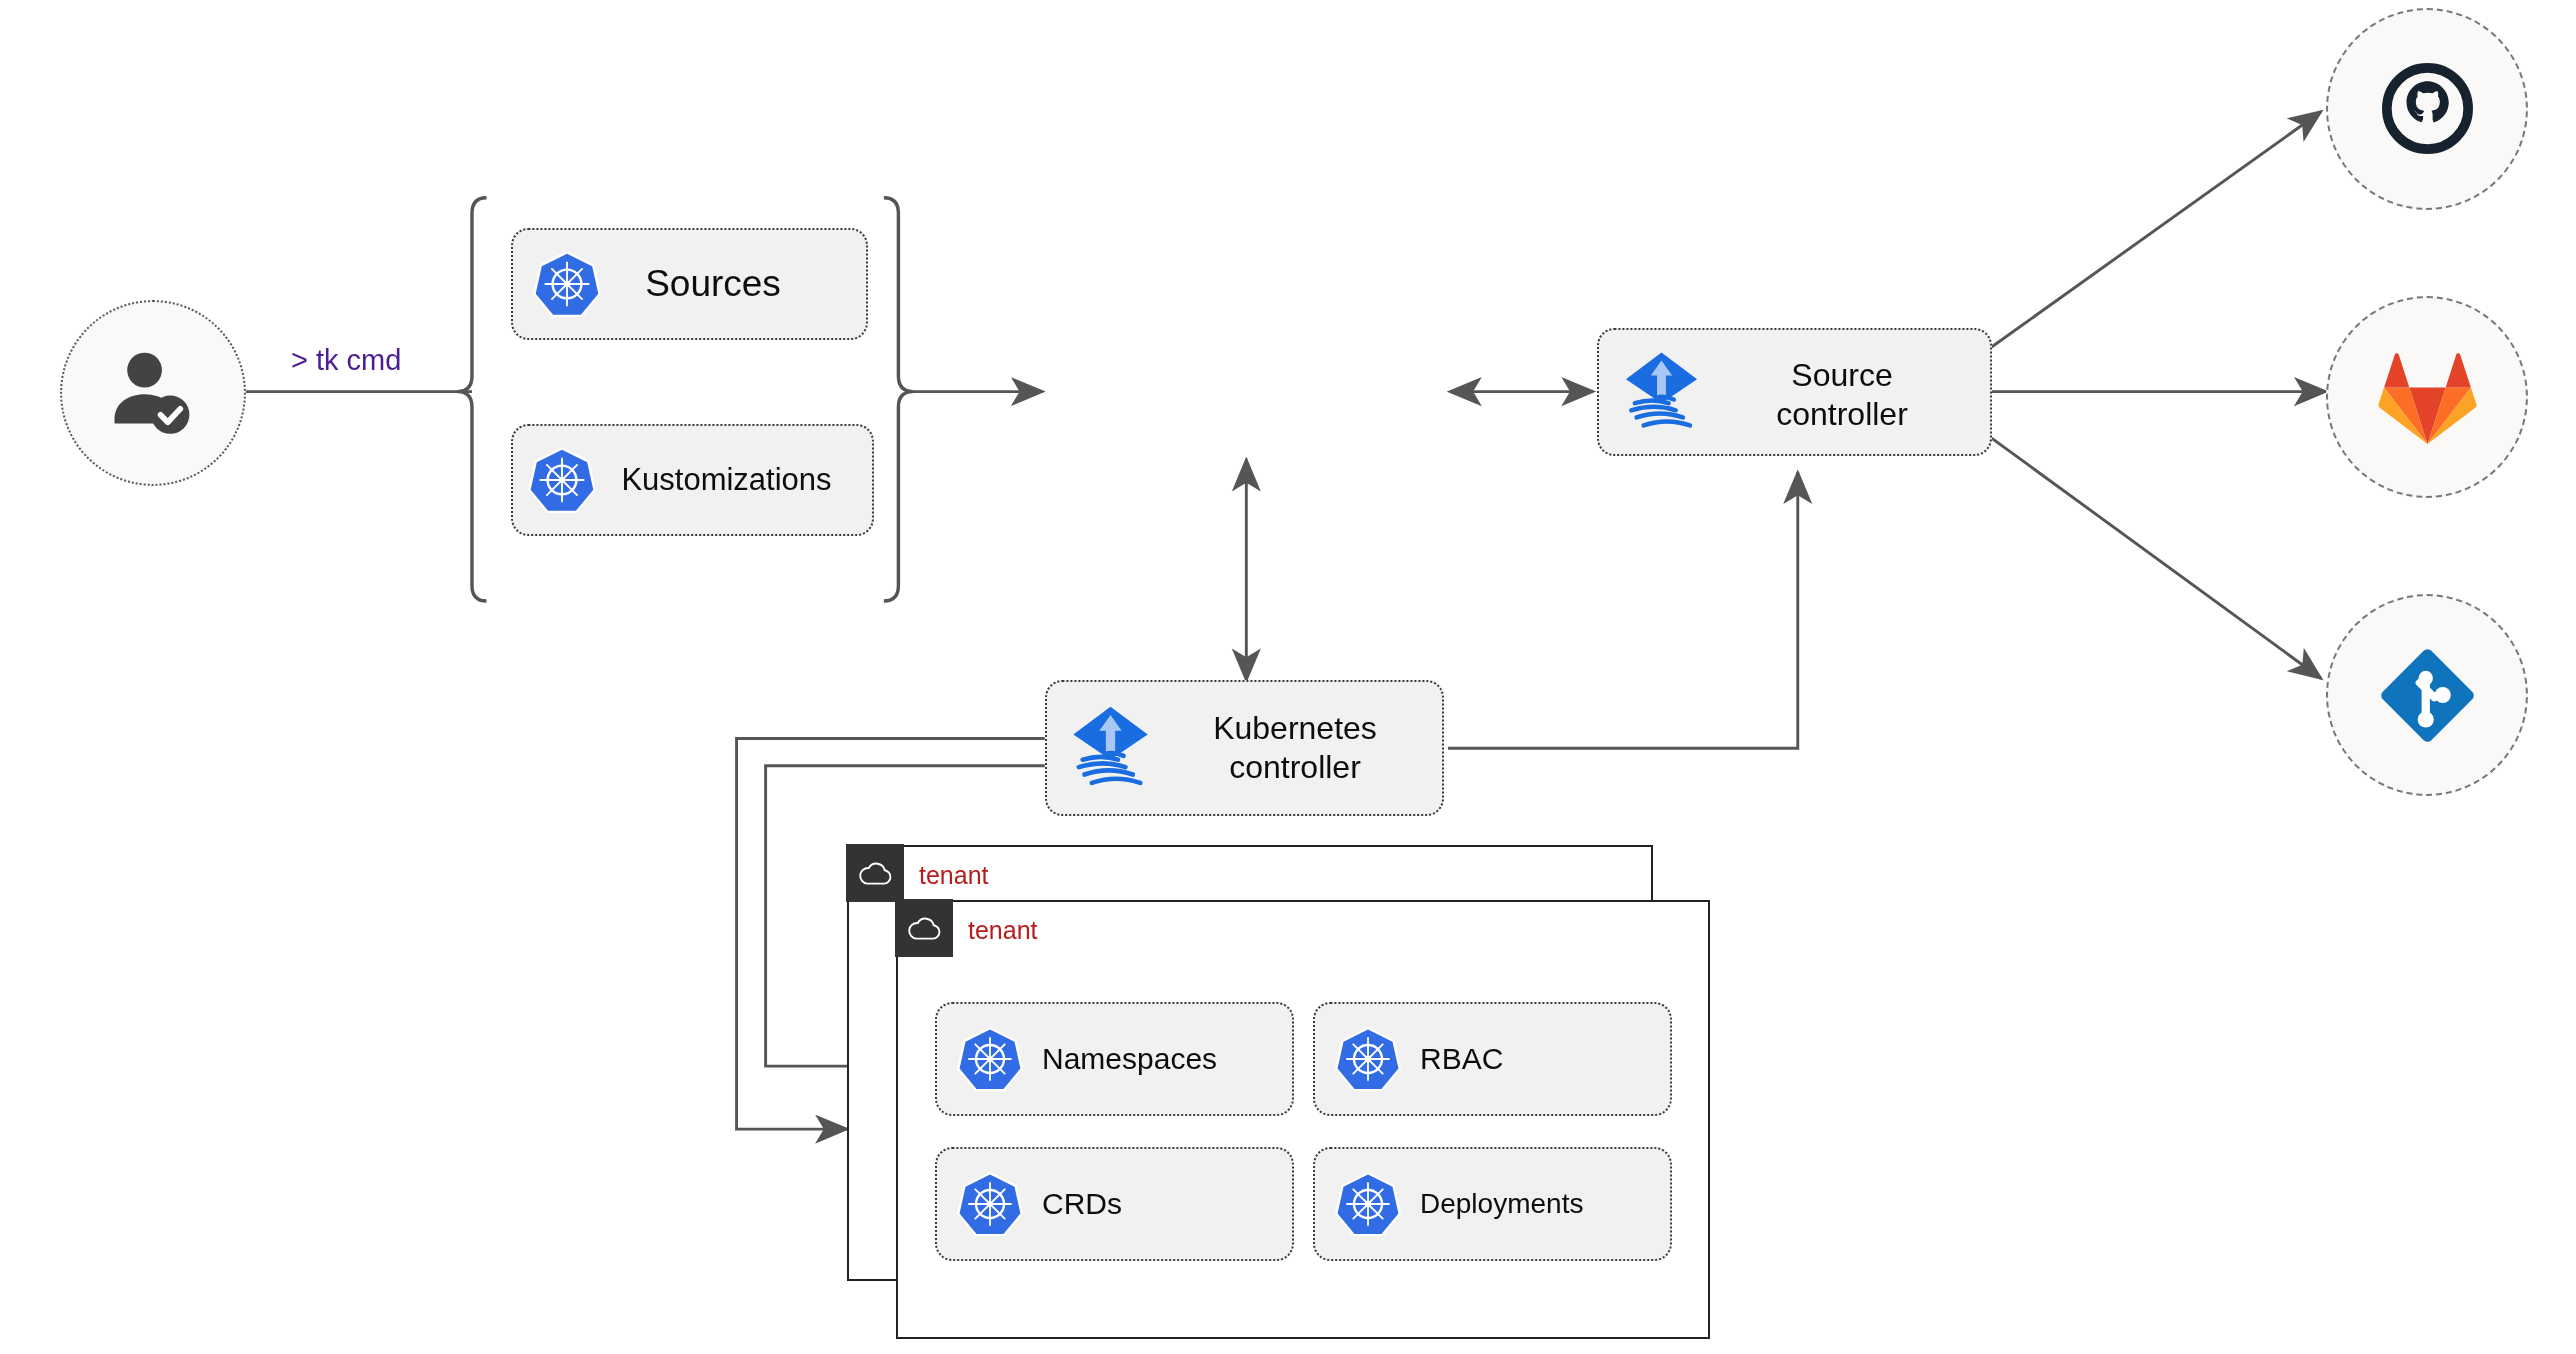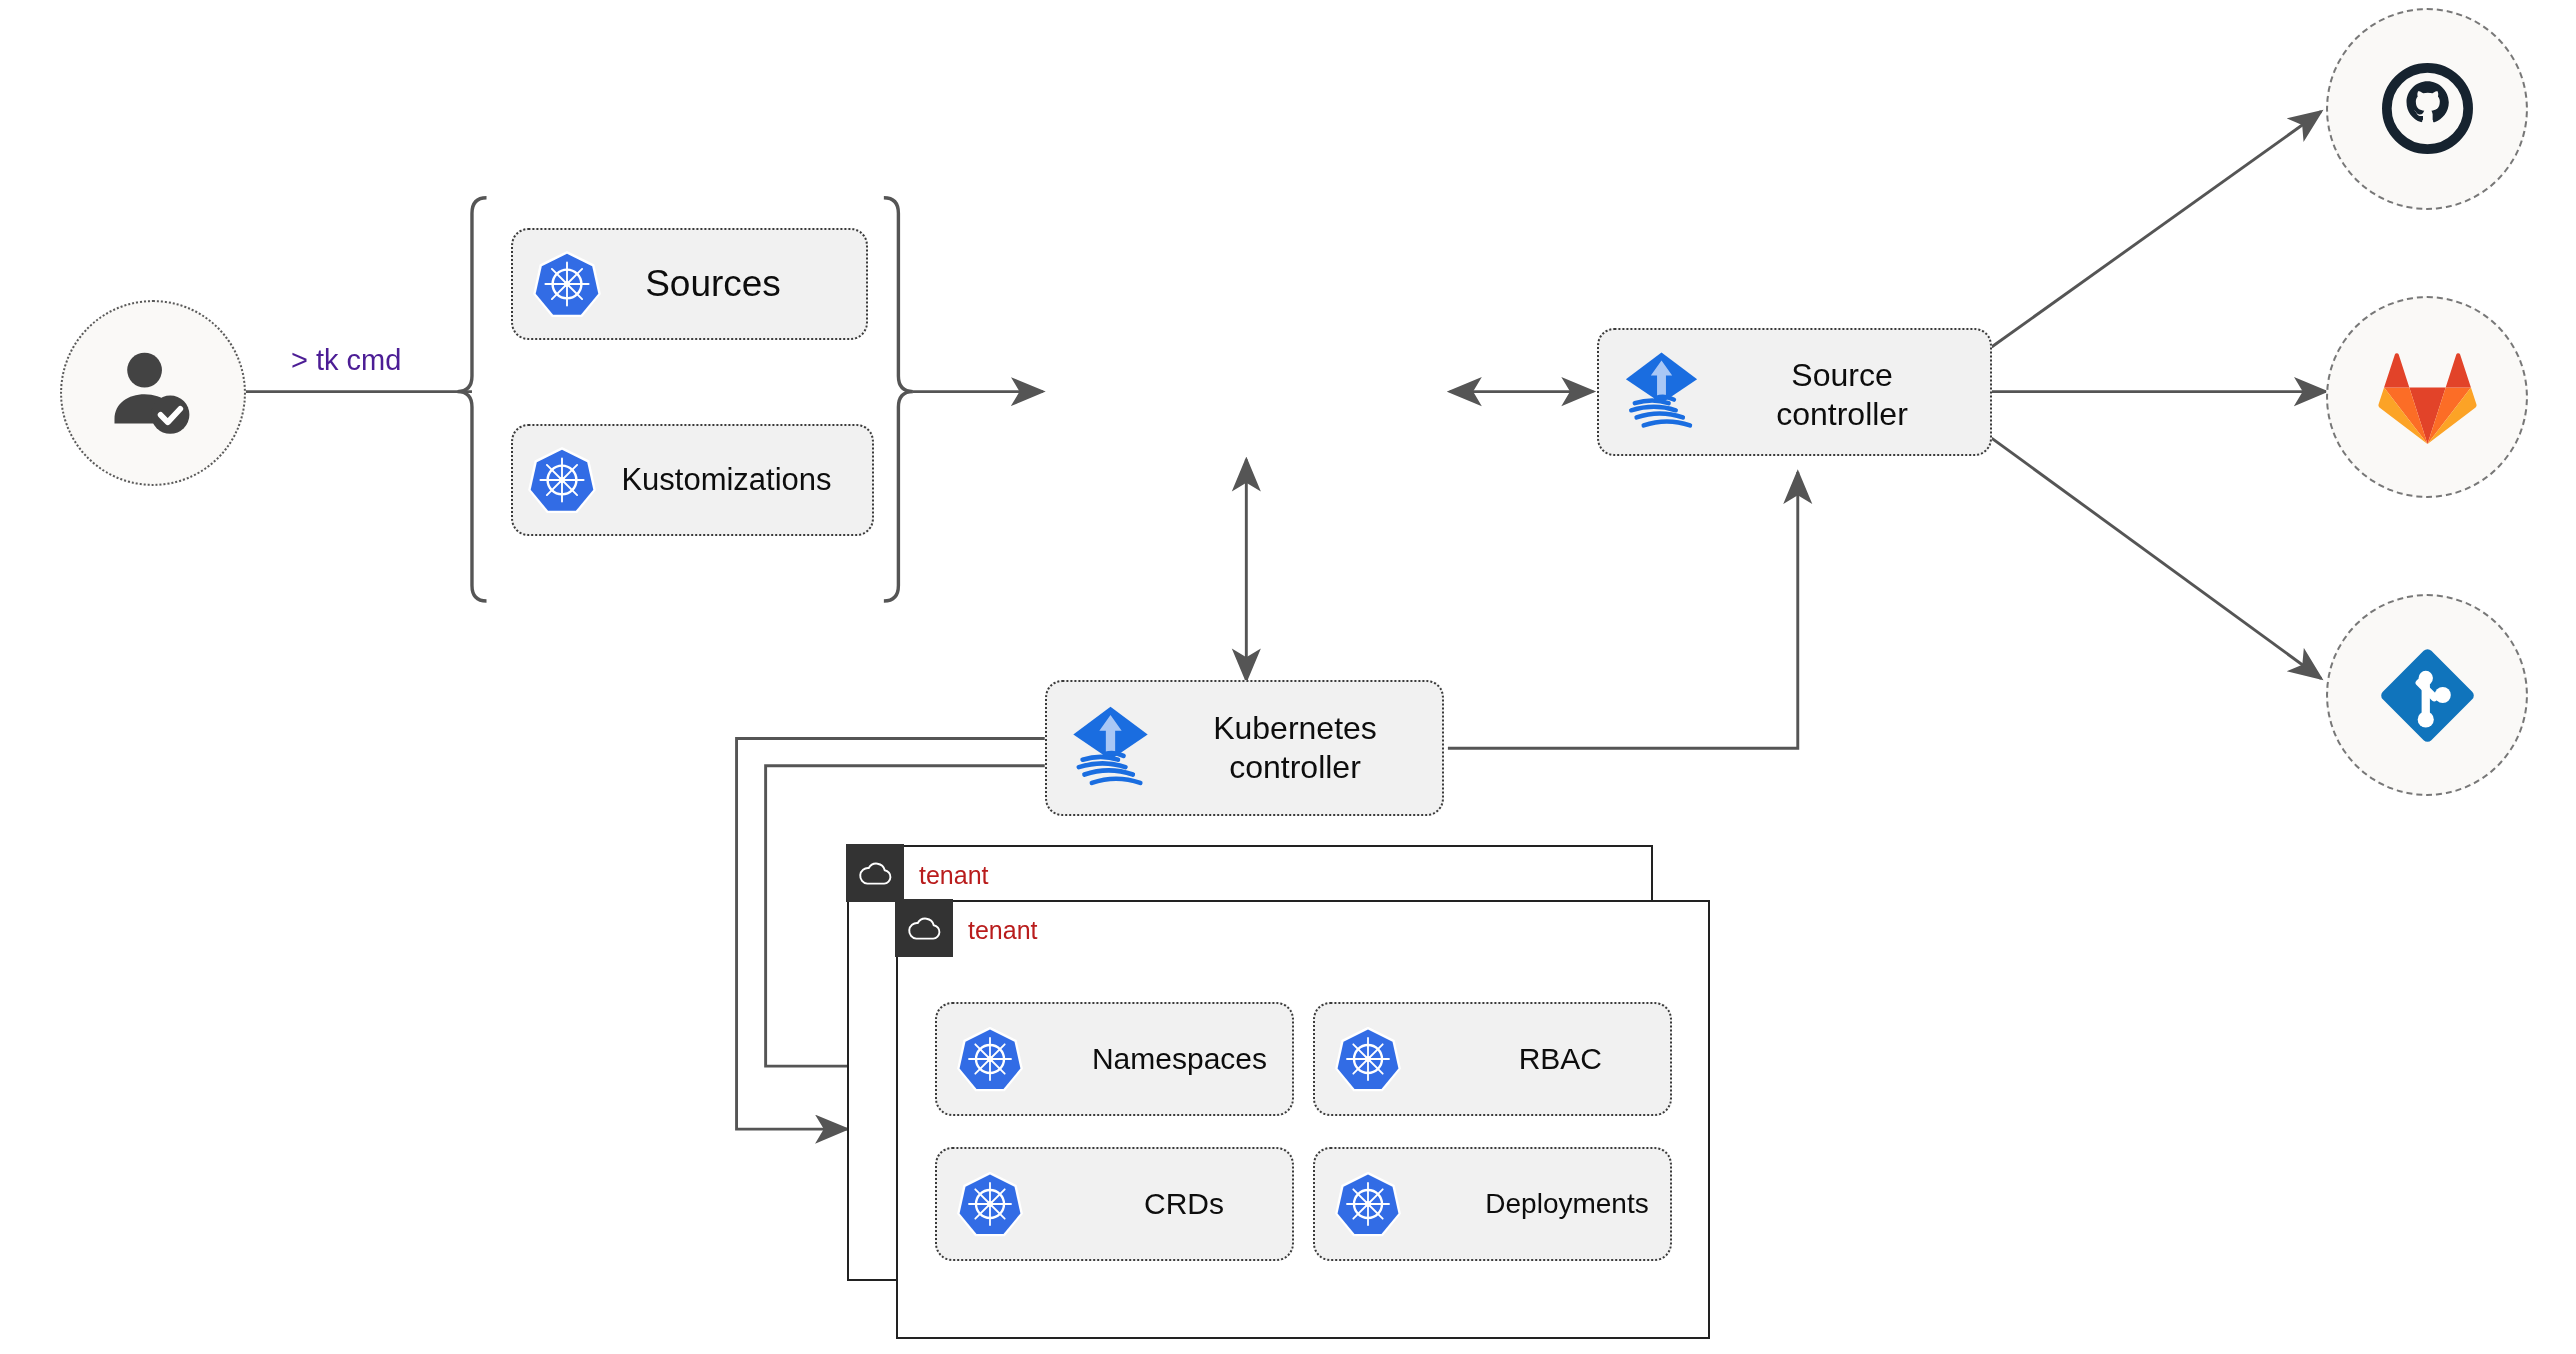--- a/index.html
+++ b/index.html
@@ -22,21 +22,21 @@
 
   
   .tenant{position:absolute;box-sizing:border-box;background:#ffffff;
           border:2.9px solid #222;}
   .tenant .tab{position:absolute;left:-2.9px;top:-2.9px;width:58px;height:58px;
         background:#333333;display:flex;align-items:center;justify-content:center;}
   .tenant .tname{position:absolute;left:70px;top:13.6px;font-size:25px;color:#b91c1c;}
 
   .kbox{position:absolute;box-sizing:border-box;background:#f1f1f1;
         border:2.9px dotted #3a3a3a;border-radius:17.4px;display:flex;align-items:center;}
-  .kbox .lbl{flex:1;text-align:right;color:#0d0d0d;}
+  .kbox .lbl{flex:1;text-align:left;color:#0d0d0d;}
 
   .icoslot{flex:0 0 auto;display:flex;align-items:center;justify-content:center;}
   .cmdlabel{position:absolute;color:#4c1d95;}
 </style>
 </head>
 <body>
 
 <div id="stage">
 
   <svg class="layer" viewBox="0 0 2658 1398" xmlns="http://www.w3.org/2000/svg">

